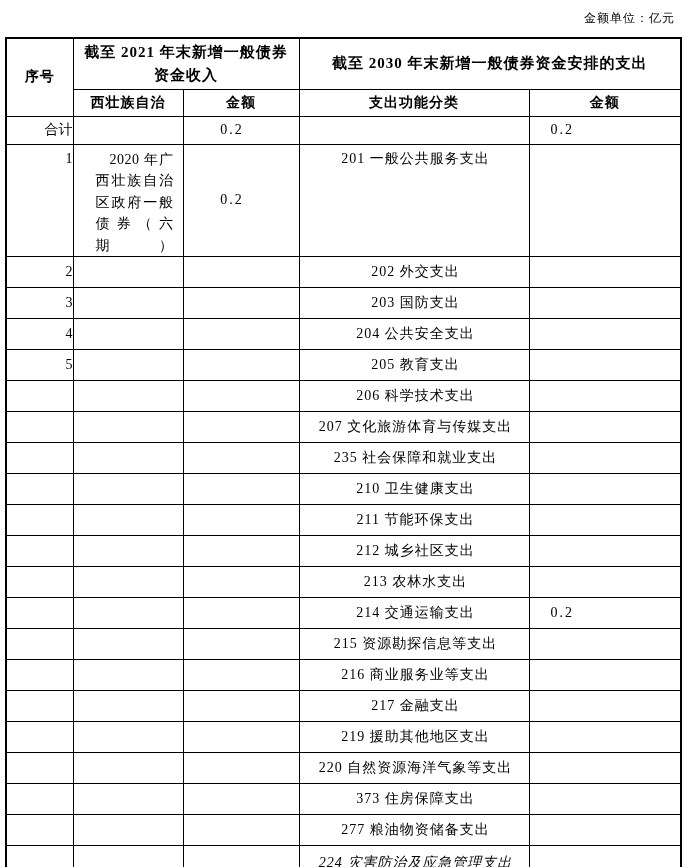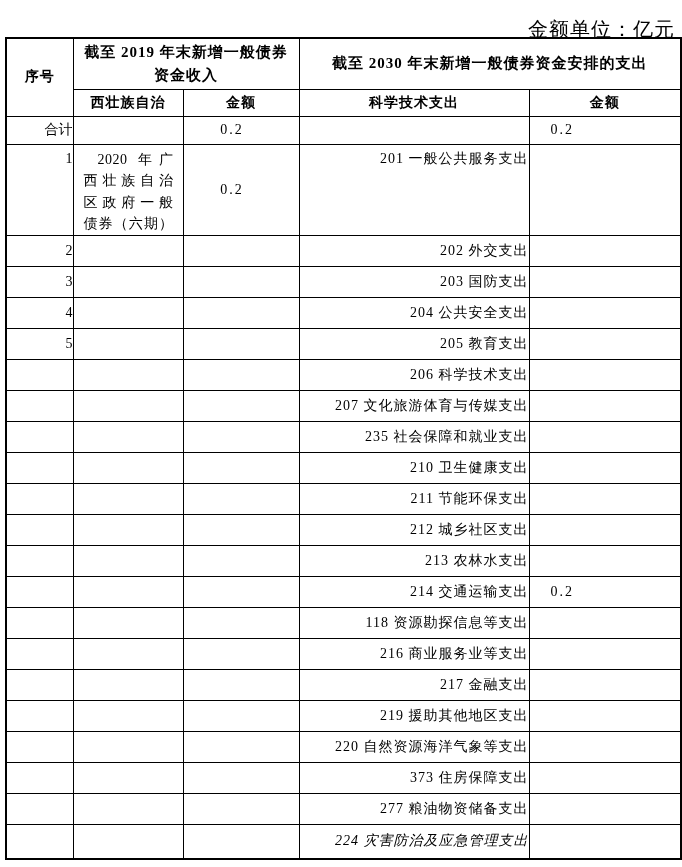--- a/index.html
+++ b/index.html
@@ -12,23 +12,23 @@
     width: 682px;
     height: 867px;
     background: #ffffff;
     color: #000000;
     font-family: "Liberation Serif", "DejaVu Serif", serif;
     font-size: 14px;
     overflow: hidden;
   }
   #unit-label {
     position: absolute;
-    top: 16px;
+    top: 10px;
     right: 7px;
-    font-size: 20px;
+    font-size: 12px;
     letter-spacing: 1px;
     white-space: nowrap;
     margin-left: 43px;
   }
   table {
     position: absolute;
     left: 5px;
     top: 37px;
     width: 675px;
     border-collapse: collapse;
@@ -62,32 +62,32 @@
   
   tbody tr:nth-of-type(2) td { vertical-align: top; padding-top: 4px; }
   tbody tr:nth-of-type(2) td.c-inamt { vertical-align: middle; padding-top: 0; }
 
   td.c-serial { text-align: right; }
   td.c-bond {
     text-align: justify;
     text-align-last: justify;
     text-indent: 14px;
     white-space: pre-line;
-    padding-left: 10px;
+    padding-left: 22px;
     padding-right: 9px;
     line-height: 21.5px;
     letter-spacing: 0.5px;
   }
   td.c-inamt {
     text-align: center;
     padding-right: 18px;
     letter-spacing: 2px;
   }
   td.c-cat {
-    text-align: right;
+    text-align: center;
     padding-left: 3px;
     letter-spacing: 1px;
   }
   td.c-examt {
     text-align: left;
     padding-left: 21px;
     letter-spacing: 2px;
   }
 </style>
 </head>
@@ -101,28 +101,28 @@
     <colgroup>
       <col style="width:67px">
       <col style="width:110px">
       <col style="width:116px">
       <col style="width:230px">
       <col style="width:152px">
     </colgroup>
     <thead>
       <tr class="group-row">
         <th rowspan="2">序号</th>
-        <th colspan="2" class="group-cell">截至 2019 年末新增一般债券
+        <th colspan="2" class="group-cell">截至 2021 年末新增一般债券
 资金收入</th>
         <th colspan="2" class="group-cell">截至 2030 年末新增一般债券资金安排的支出</th>
       </tr>
       <tr class="sub-row">
         <th>西壮族自治</th>
         <th>金额</th>
-        <th>科学技术支出</th>
+        <th>支出功能分类</th>
         <th>金额</th>
       </tr>
     </thead>
     <tbody>
 
         <tr>
           <td class="c-serial">合计</td>
           <td class="c-bond"></td>
           <td class="c-inamt">0.2</td>
           <td class="c-cat"></td>
@@ -233,21 +233,21 @@
           <td class="c-bond"></td>
           <td class="c-inamt"></td>
           <td class="c-cat">214 交通运输支出</td>
           <td class="c-examt">0.2</td>
         </tr>
 
         <tr>
           <td class="c-serial"></td>
           <td class="c-bond"></td>
           <td class="c-inamt"></td>
-          <td class="c-cat">118 资源勘探信息等支出</td>
+          <td class="c-cat">215 资源勘探信息等支出</td>
           <td class="c-examt"></td>
         </tr>
 
         <tr>
           <td class="c-serial"></td>
           <td class="c-bond"></td>
           <td class="c-inamt"></td>
           <td class="c-cat">216 商业服务业等支出</td>
           <td class="c-examt"></td>
         </tr>

